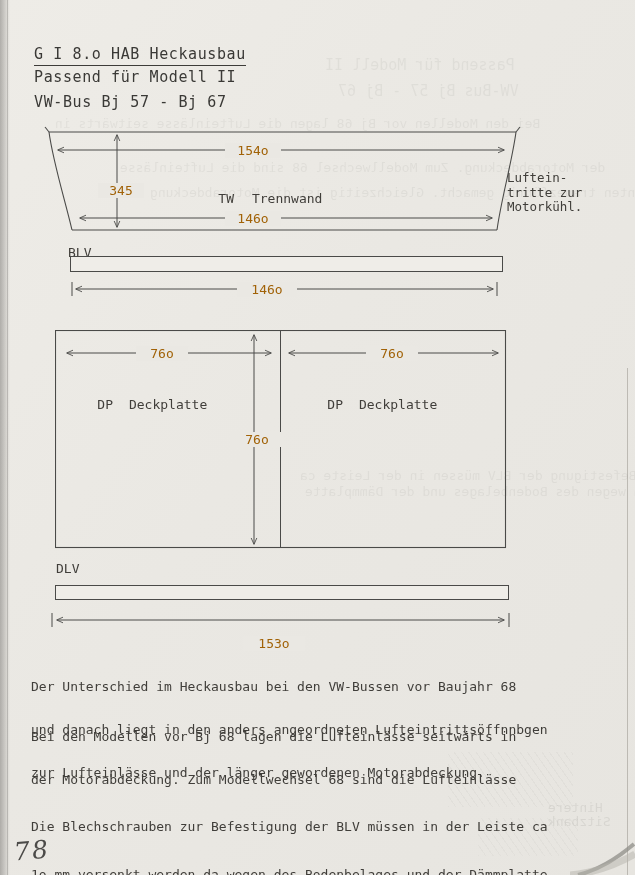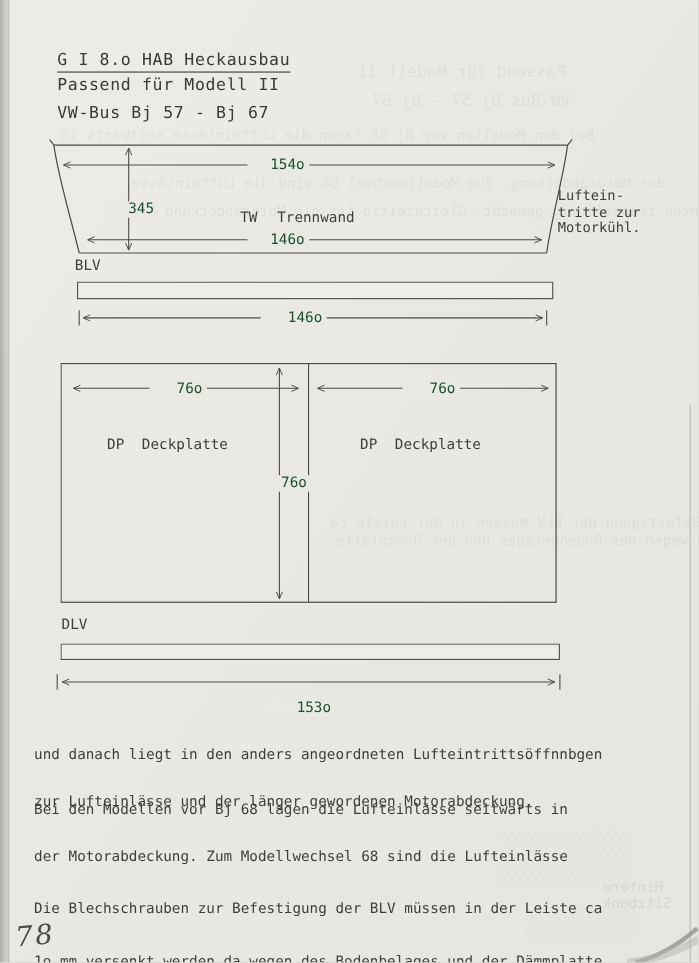--- a/index.html
+++ b/index.html
@@ -13,27 +13,27 @@
   
   .edge-left{left:0;top:0;width:10px;height:875px;
     background:linear-gradient(to right,rgba(125,123,120,.55),rgba(125,123,120,0));}
   .edge-line{left:7px;top:0;width:1px;height:875px;background:rgba(120,118,115,.35);}
   .edge-right-line{left:627px;top:368px;width:1px;height:507px;background:rgba(145,141,134,.5);}
   
   .stamp{left:433px;top:5px;width:185px;font-family:"Liberation Serif","DejaVu Serif",serif;
     font-size:8.5px;line-height:9.6px;color:#5c564a;}
   .stamp .s1{letter-spacing:2.6px;}
   
-  .h-line{font-size:15px;letter-spacing:.6px;color:#3a3936;white-space:pre;margin-left:18px;}
+  .h-line{font-size:15px;letter-spacing:.6px;color:#3a3936;white-space:pre;}
   .title{left:34px;top:45px;border-bottom:1.3px solid #3d3c39;padding-bottom:2px;}
   .subtitle{left:34px;top:68px;}
   .model{left:34px;top:93px;}
   
   .lab{font-size:13px;color:#403e3a;white-space:pre;}
-  .dim{font-size:13px;color:#14532d;background:#eae8e3;padding:0 4px;text-align:right;white-space:pre;}
+  .dim{font-size:13px;color:#a16207;background:#eae8e3;padding:0 4px;text-align:center;white-space:pre;}
   .note{left:507px;top:171px;width:100px;font-size:12.5px;line-height:14.5px;color:#403e3a;}
   svg{display:block;}
   .stroke{stroke:#4a4a48;fill:none;stroke-width:1.1;}
   .thin{stroke:#4a4a48;fill:none;stroke-width:1;}
   
   .para{left:31px;width:575px;font-size:13px;line-height:14.2px;color:#403e3a;white-space:pre;}
   .p1{top:652px;} .p2{top:702px;} .p3{top:787px;line-height:16px;}
   
   .pagenum{left:14px;top:836px;font-family:"DejaVu Serif","Liberation Serif",serif;
     font-style:italic;font-size:25px;color:#4c4b49;transform:rotate(-5deg);letter-spacing:2px;}
@@ -89,21 +89,21 @@
   <div class="abs dim" style="left:225px;top:211px;width:48px;">146o</div>
   <div class="abs note">
     <div>Luftein-</div>
     <div>tritte zur</div>
     <div>Motorkühl.</div>
   </div>
   <div class="abs lab" style="left:187px;top:176px;">
     <span style="margin-right:18px;">TW</span><span>Trennwand</span>
   </div>
 
-  <div class="abs lab" style="left:68px;top:234px;">BLV</div>
+  <div class="abs lab" style="left:68px;top:245px;">BLV</div>
   <svg class="abs" style="left:70px;top:256px;" width="434" height="17" viewBox="0 0 434 17">
     <rect x="0.5" y="0.5" width="432" height="15" fill="#efede8" stroke="#4a4a48" stroke-width="1"></rect>
   </svg>
   <svg class="abs" style="left:70px;top:280px;" width="430" height="18" viewBox="0 0 430 18">
     <line class="thin" x1="2" y1="2" x2="2" y2="16"></line>
     <line class="thin" x1="427" y1="2" x2="427" y2="16"></line>
     <line class="thin" x1="6" y1="9" x2="423" y2="9" marker-start="url(#ah)" marker-end="url(#ah)"></line>
   </svg>
   <div class="abs dim" style="left:237px;top:282px;width:52px;">146o</div>
 
@@ -129,20 +129,21 @@
     <rect x="0.5" y="0.5" width="453" height="14" fill="#efede8" stroke="#4a4a48" stroke-width="1"></rect>
   </svg>
   <svg class="abs" style="left:50px;top:611px;" width="462" height="18" viewBox="0 0 462 18">
     <line class="thin" x1="2" y1="2" x2="2" y2="16"></line>
     <line class="thin" x1="459" y1="2" x2="459" y2="16"></line>
     <line class="thin" x1="7" y1="9" x2="454" y2="9" marker-start="url(#ah)" marker-end="url(#ah)"></line>
   </svg>
   <div class="abs dim" style="left:243px;top:612px;width:54px;margin-top:24px;">153o</div>
 
   <div class="abs para p1">
+    <div>Der Unterschied im Heckausbau bei den VW-Bussen vor Baujahr 68</div>
     <div>und danach liegt in den anders angeordneten Lufteintrittsöffnnbgen</div>
     <div>zur Lufteinlässe und der länger gewordenen Motorabdeckung.</div>
   </div>
   <div class="abs para p2">
     <div>Bei den Modellen vor Bj 68 lagen die Lufteinlässe seitwärts in</div>
     <div>der Motorabdeckung. Zum Modellwechsel 68 sind die Lufteinlässe</div>
     
     
   </div>
   <div class="abs para p3">

